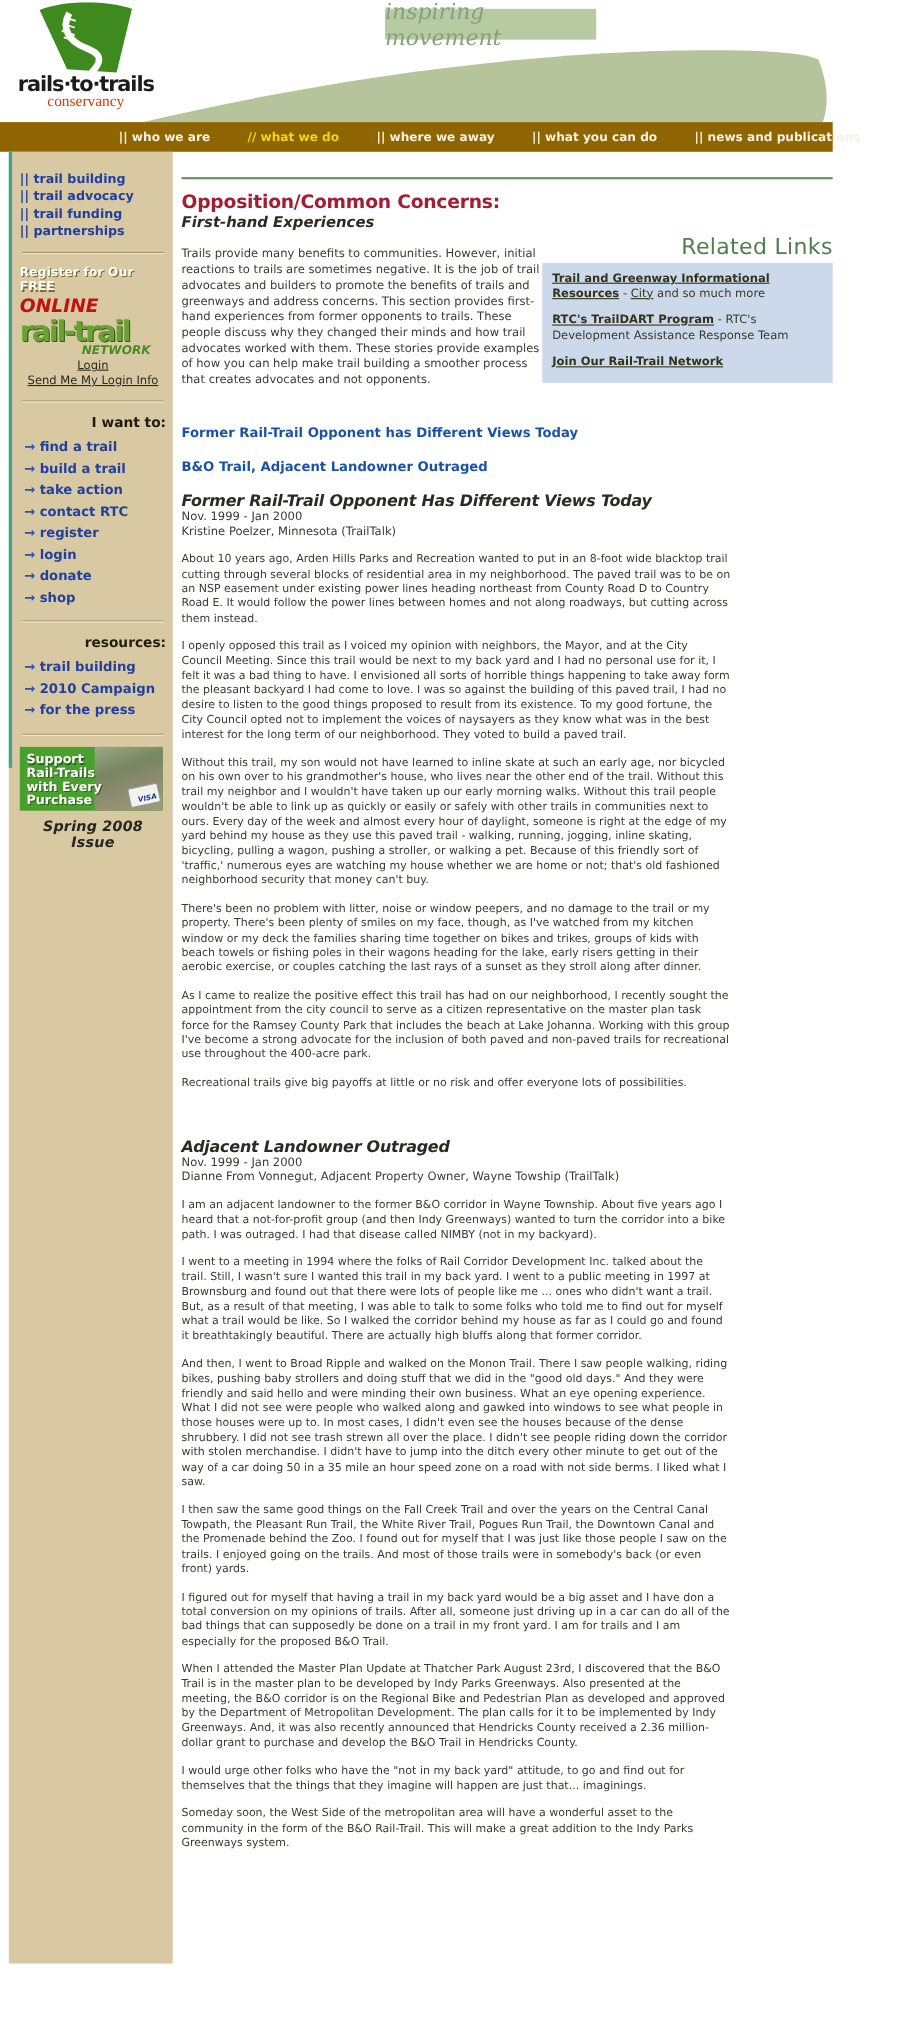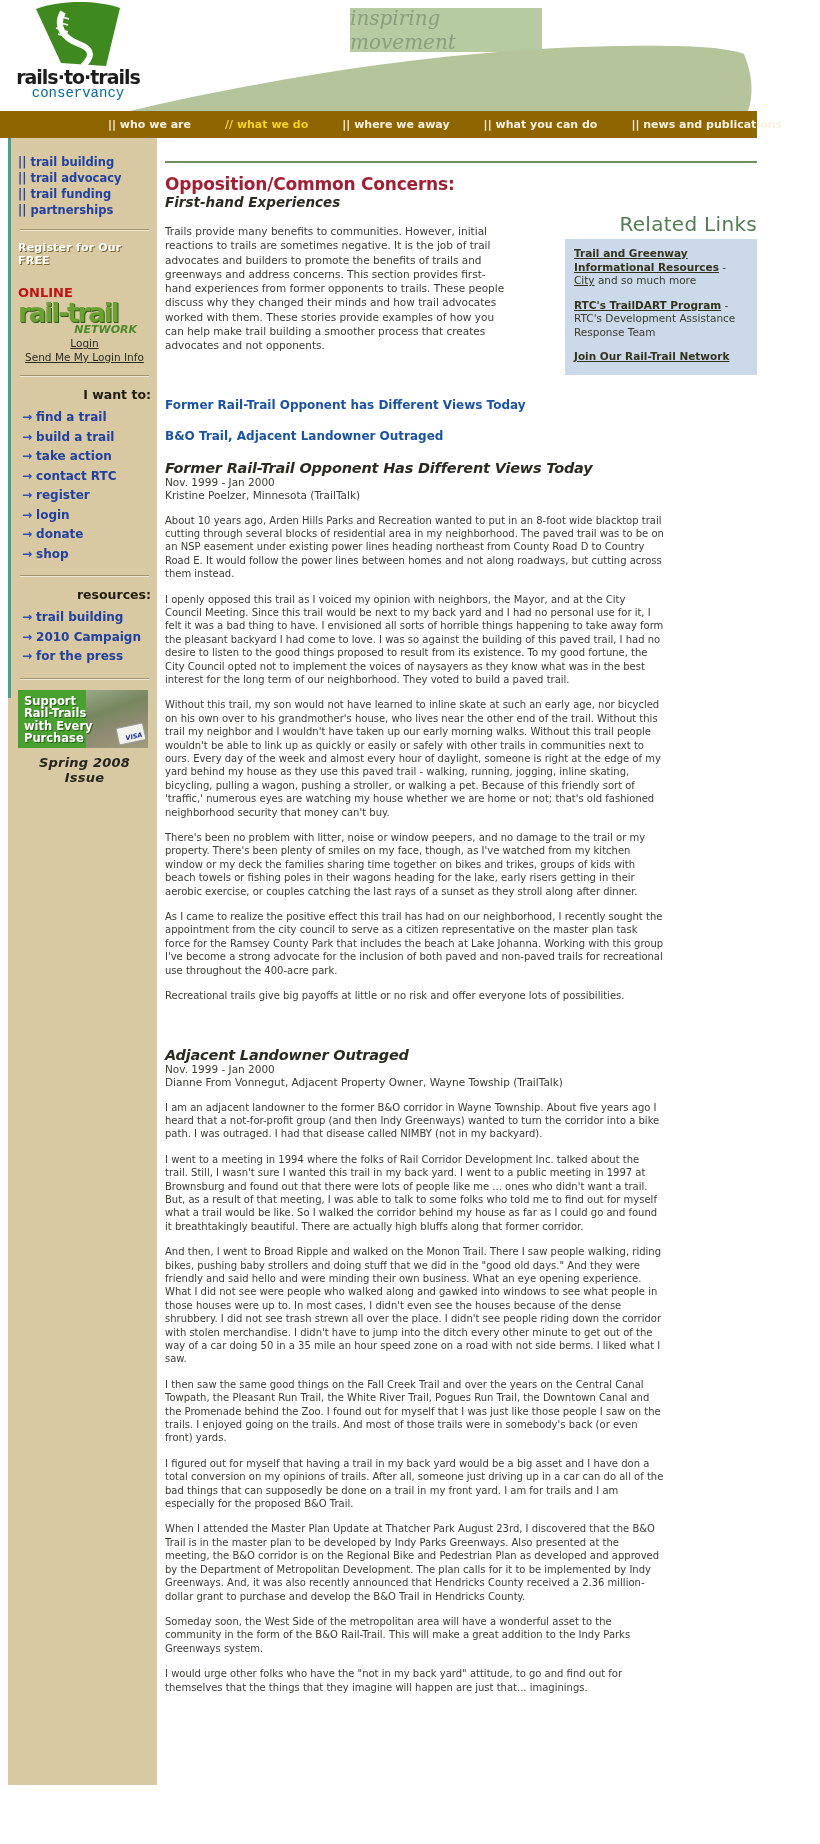--- a/index.html
+++ b/index.html
@@ -3,41 +3,41 @@
 <meta charset="utf-8">
 <style>
   html,body{margin:0;padding:0;background:#fff;}
   .page{position:relative;width:820px;height:1844px;background:#fff;overflow:hidden;
         font-family:"DejaVu Sans","Liberation Sans",sans-serif;color:#3a3a32;}
 
   
   .logo-wrap{position:absolute;left:8px;top:0;width:140px;text-align:center;}
   .logo-svg{display:block;margin:2px auto 0 auto;}
   .logo-line1{font-size:19px;font-weight:bold;color:#1c1c1c;letter-spacing:-1px;line-height:18px;}
-  .logo-line2{font-family:Liberation Mono, monospace;font-size:14px;color:#0369a1;line-height:14px;}
-  .tagline{position:absolute;left:350px;top:8px;width:192px;height:44px;background:#b7cba2;
+  .logo-line2{font-family:Liberation Serif, serif;font-size:14px;color:#c2410c;line-height:14px;}
+  .tagline{position:absolute;left:350px;top:8px;width:192px;height:28px;background:#b7cba2;
            display:flex;align-items:center;justify-content:center;
            font-family:"DejaVu Serif","Liberation Serif",serif;font-style:italic;
            font-size:20px;color:#87a07e;}
   .hill{position:absolute;left:130px;top:44px;}
 
   
   .navbar{position:absolute;left:0;top:111px;width:757px;height:27px;background:#8f6502;
           display:flex;align-items:center;gap:34px;padding-left:108px;box-sizing:border-box;}
   .nav-item{font-size:11px;font-weight:bold;color:#f7f2df;white-space:nowrap;cursor:pointer;}
   .nav-item.active{color:#f4d418;}
 
   
   .sidebar{position:absolute;left:8px;top:138px;width:149px;height:1647px;background:#d8c9a3;
            box-sizing:border-box;padding:16px 6px 0 10px;}
   .sidebar::before{content:"";position:absolute;left:0;top:0;width:3px;height:560px;background:#3ea295;}
   .side-links div{font-size:11.5px;font-weight:bold;color:#2140a0;line-height:16px;cursor:pointer;}
   .divider{border-top:1px solid #a2946c;border-bottom:1px solid #efe8d3;margin:11px 2px 10px 2px;}
   .reg-line1{font-size:11px;font-weight:bold;color:#fff;text-shadow:1px 1px 0 #7a6730;letter-spacing:0.2px;}
-  .reg-online{font-size:13px;font-weight:bold;color:#c11212;margin-top:18px;}
+  .reg-online{font-size:17px;font-weight:bold;font-style:italic;color:#c11212;margin-top:2px;}
   .reg-railtrail{font-size:26px;font-weight:bold;color:#6aa232;letter-spacing:-2px;line-height:26px;
                  text-shadow:1px 1px 0 #35591c;}
   .reg-network{font-size:11px;font-weight:bold;font-style:italic;color:#4c8a28;text-align:right;
                padding-right:14px;margin-top:-3px;}
   .reg-login,.reg-send{text-align:center;font-size:10.5px;color:#2b2b22;text-decoration:underline;
                        cursor:pointer;line-height:14px;}
   .side-title{font-size:12.5px;font-weight:bold;color:#201c12;margin:2px 0 6px 0;text-align:right;}
   .arrow-list div{font-size:12px;font-weight:bold;color:#2140a0;line-height:19.5px;cursor:pointer;}
   .arrow-list .ar{display:inline-block;margin:0 4px 0 4px;color:#2f50b5;}
   .banner{position:relative;margin:2px 2px 0 0px;width:130px;height:58px;background:#48a02e;
@@ -66,21 +66,21 @@
                  background:radial-gradient(ellipse at 50% 30%,#d8d4c8 0%,#3c3c38 55%,#2a2a26 100%);
                  border-radius:40% 40% 20% 20%;}
   .cover-caption{font-size:13px;font-weight:bold;font-style:italic;color:#262620;text-align:center;
                  margin-top:7px;letter-spacing:0.2px;}
 
   
   .main{position:absolute;left:165px;top:148px;width:592px;}
   .rule{height:2px;background:#6e8f5e;margin-top:13px;}
   .h1{font-size:17px;font-weight:bold;color:#a31e33;margin-top:11px;letter-spacing:-0.2px;}
   .h1sub{font-size:13.5px;font-weight:bold;font-style:italic;color:#2b2b22;margin-top:0px;}
-  .related{float:right;width:192px;margin-top:2px;}
+  .related{float:right;width:264px;margin-top:2px;}
   .related-title{font-size:20px;color:#527d52;text-align:right;margin-bottom:3px;letter-spacing:0.3px;}
   .related-box{background:#cbd9eb;padding:8px 9px 9px 9px;font-size:10.5px;line-height:13.5px;color:#3a3a2a;}
   .related-item{margin-bottom:11px;}
   .related-item:last-child{margin-bottom:2px;}
   .rlink{font-weight:bold;text-decoration:underline;color:#33331c;cursor:pointer;}
   .rlink2{text-decoration:underline;color:#33331c;cursor:pointer;}
   .intro{max-width:342px;font-size:10.5px;line-height:14.3px;margin-top:14px;}
   .toc{clear:both;padding-top:6px;}
   .toc-link{font-size:12px;font-weight:bold;color:#1a52a5;margin-top:17px;cursor:pointer;}
   .art-head{font-size:14.5px;font-weight:bold;font-style:italic;color:#2b2b22;letter-spacing:-0.2px;}
@@ -220,18 +220,18 @@
     <div class="art">
       <div class="art-head art2-head">Adjacent Landowner Outraged</div>
       <div class="art-date">Nov. 1999 - Jan 2000</div>
       <div class="art-byline">Dianne From Vonnegut, Adjacent Property Owner, Wayne Towship (TrailTalk)</div>
       <p>I am an adjacent landowner to the former B&amp;O corridor in Wayne Township. About five years ago I heard that a not-for-profit group (and then Indy Greenways) wanted to turn the corridor into a bike path. I was outraged. I had that disease called NIMBY (not in my backyard).</p>
       <p>I went to a meeting in 1994 where the folks of Rail Corridor Development Inc. talked about the trail. Still, I wasn't sure I wanted this trail in my back yard. I went to a public meeting in 1997 at Brownsburg and found out that there were lots of people like me ... ones who didn't want a trail. But, as a result of that meeting, I was able to talk to some folks who told me to find out for myself what a trail would be like. So I walked the corridor behind my house as far as I could go and found it breathtakingly beautiful. There are actually high bluffs along that former corridor.</p>
       <p>And then, I went to Broad Ripple and walked on the Monon Trail. There I saw people walking, riding bikes, pushing baby strollers and doing stuff that we did in the "good old days." And they were friendly and said hello and were minding their own business. What an eye opening experience. What I did not see were people who walked along and gawked into windows to see what people in those houses were up to. In most cases, I didn't even see the houses because of the dense shrubbery. I did not see trash strewn all over the place. I didn't see people riding down the corridor with stolen merchandise. I didn't have to jump into the ditch every other minute to get out of the way of a car doing 50 in a 35 mile an hour speed zone on a road with not side berms. I liked what I saw.</p>
       <p>I then saw the same good things on the Fall Creek Trail and over the years on the Central Canal Towpath, the Pleasant Run Trail, the White River Trail, Pogues Run Trail, the Downtown Canal and the Promenade behind the Zoo. I found out for myself that I was just like those people I saw on the trails. I enjoyed going on the trails. And most of those trails were in somebody's back (or even front) yards.</p>
       <p>I figured out for myself that having a trail in my back yard would be a big asset and I have don a total conversion on my opinions of trails. After all, someone just driving up in a car can do all of the bad things that can supposedly be done on a trail in my front yard. I am for trails and I am especially for the proposed B&amp;O Trail.</p>
       <p>When I attended the Master Plan Update at Thatcher Park August 23rd, I discovered that the B&amp;O Trail is in the master plan to be developed by Indy Parks Greenways. Also presented at the meeting, the B&amp;O corridor is on the Regional Bike and Pedestrian Plan as developed and approved by the Department of Metropolitan Development. The plan calls for it to be implemented by Indy Greenways. And, it was also recently announced that Hendricks County received a 2.36 million-dollar grant to purchase and develop the B&amp;O Trail in Hendricks County.</p>
+      <p>I would urge other folks who have the "not in my back yard" attitude, to go and find out for themselves that the things that they imagine will happen are just that... imaginings.</p>
       <p>Someday soon, the West Side of the metropolitan area will have a wonderful asset to the community in the form of the B&amp;O Rail-Trail. This will make a great addition to the Indy Parks Greenways system.</p>
-      <p>I would urge other folks who have the "not in my back yard" attitude, to go and find out for themselves that the things that they imagine will happen are just that... imaginings.</p>
     </div>
   </div>
 
 </div>
 
 </body></html>

